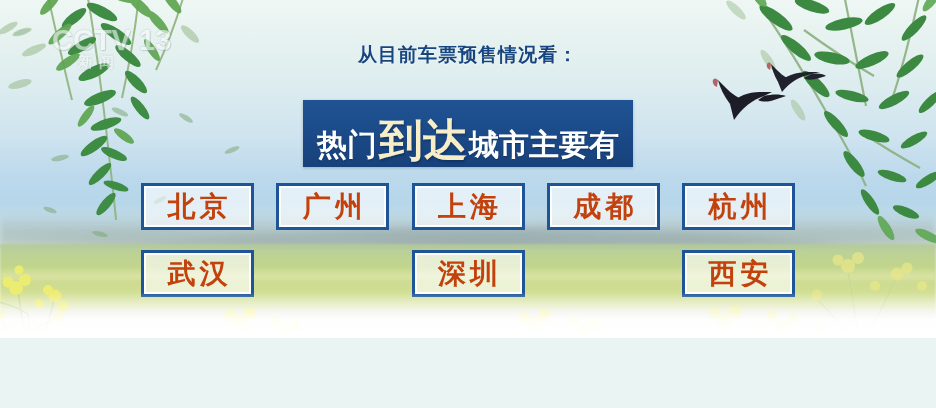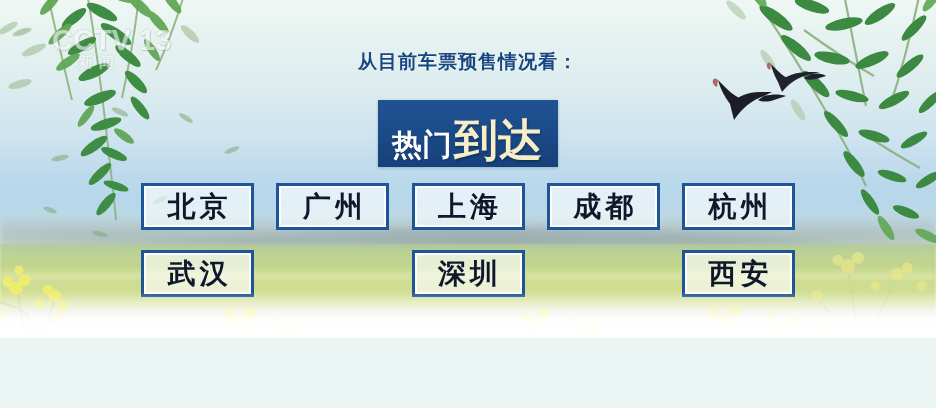--- a/index.html
+++ b/index.html
@@ -96,21 +96,21 @@
     margin-top:0;margin-left:26px;
     font-family:"DejaVu Sans",sans-serif;
     font-size:15px;font-weight:700;letter-spacing:6px;
     color:rgba(255,255,255,.85);
     text-shadow:0 0 2px rgba(120,150,150,.7);
     line-height:1;
   }
 
   
   #kicker{
-    position:absolute;left:0;right:0;top:49px;text-align:center;
+    position:absolute;left:0;right:0;top:42px;text-align:center;
     font-family:"DejaVu Sans",sans-serif;
     font-size:19px;font-weight:700;letter-spacing:1px;
     color:#17457f;
     text-shadow:0 1px 1px rgba(255,255,255,.65);
     white-space:nowrap;
   }
   #headline-wrap{
     position:absolute;left:0;right:0;top:100px;
     display:flex;justify-content:center;align-items:center;
   }
@@ -146,21 +146,21 @@
     width:113px;height:47px;
     box-sizing:border-box;
     border:3px solid #1e5599;
     background:rgba(255,255,255,.62);
     box-shadow:inset 0 0 0 2px rgba(255,255,255,.9);
     display:flex;align-items:center;justify-content:center;
   }
   .city-label{
     font-family:"DejaVu Sans",sans-serif;
     font-size:28px;font-weight:700;
-    color:#0f172a;
+    color:#c2410c;
     letter-spacing:4px;
     text-indent:4px;
     line-height:1;
     white-space:nowrap;
   }
 
   
   #train{
     position:absolute;left:268px;top:372px;width:300px;height:46px;
   }
@@ -452,20 +452,21 @@
       <path d="M44 9 C51 8 57 9 60 11 L49 14 C43 15 39 15 37 13 Z"></path>
     </g>
   </svg>
 
   <div id="kicker">从目前车票预售情况看：</div>
 
   <div id="headline-wrap">
     <div id="headline-banner">
       <span class="hl hl-small">热门</span>
       <span class="hl hl-big">到达</span>
+      <span class="hl hl-small">城市主要有</span>
     </div>
   </div>
 
   <div id="city-grid">
     <div class="city-row">
       <div class="city-box">
         <span class="city-label">北京</span>
       </div>
       <div class="city-box">
         <span class="city-label">广州</span>

